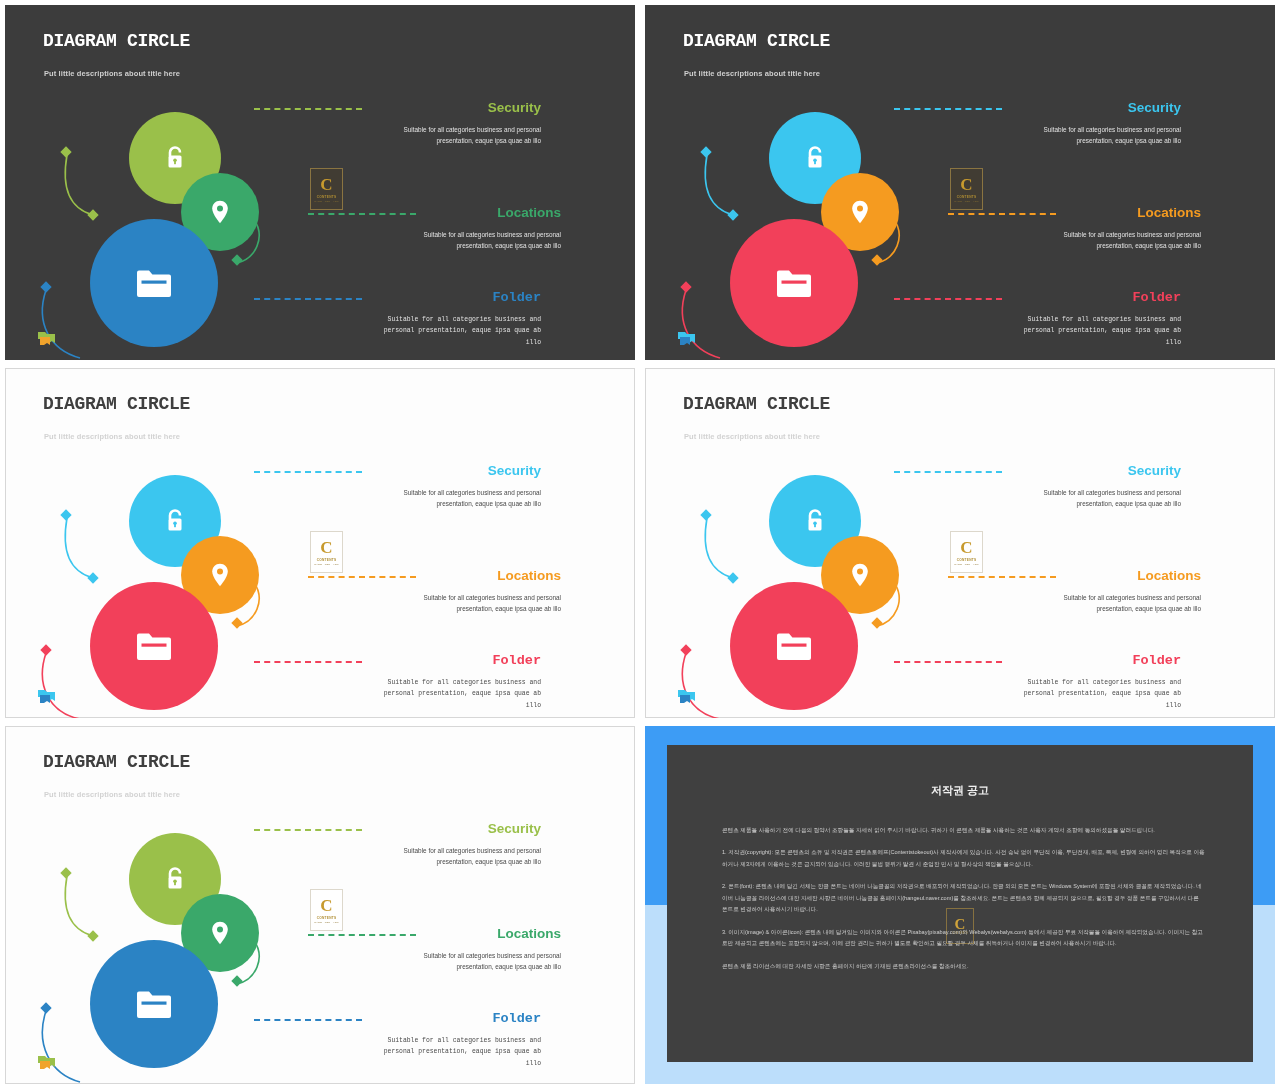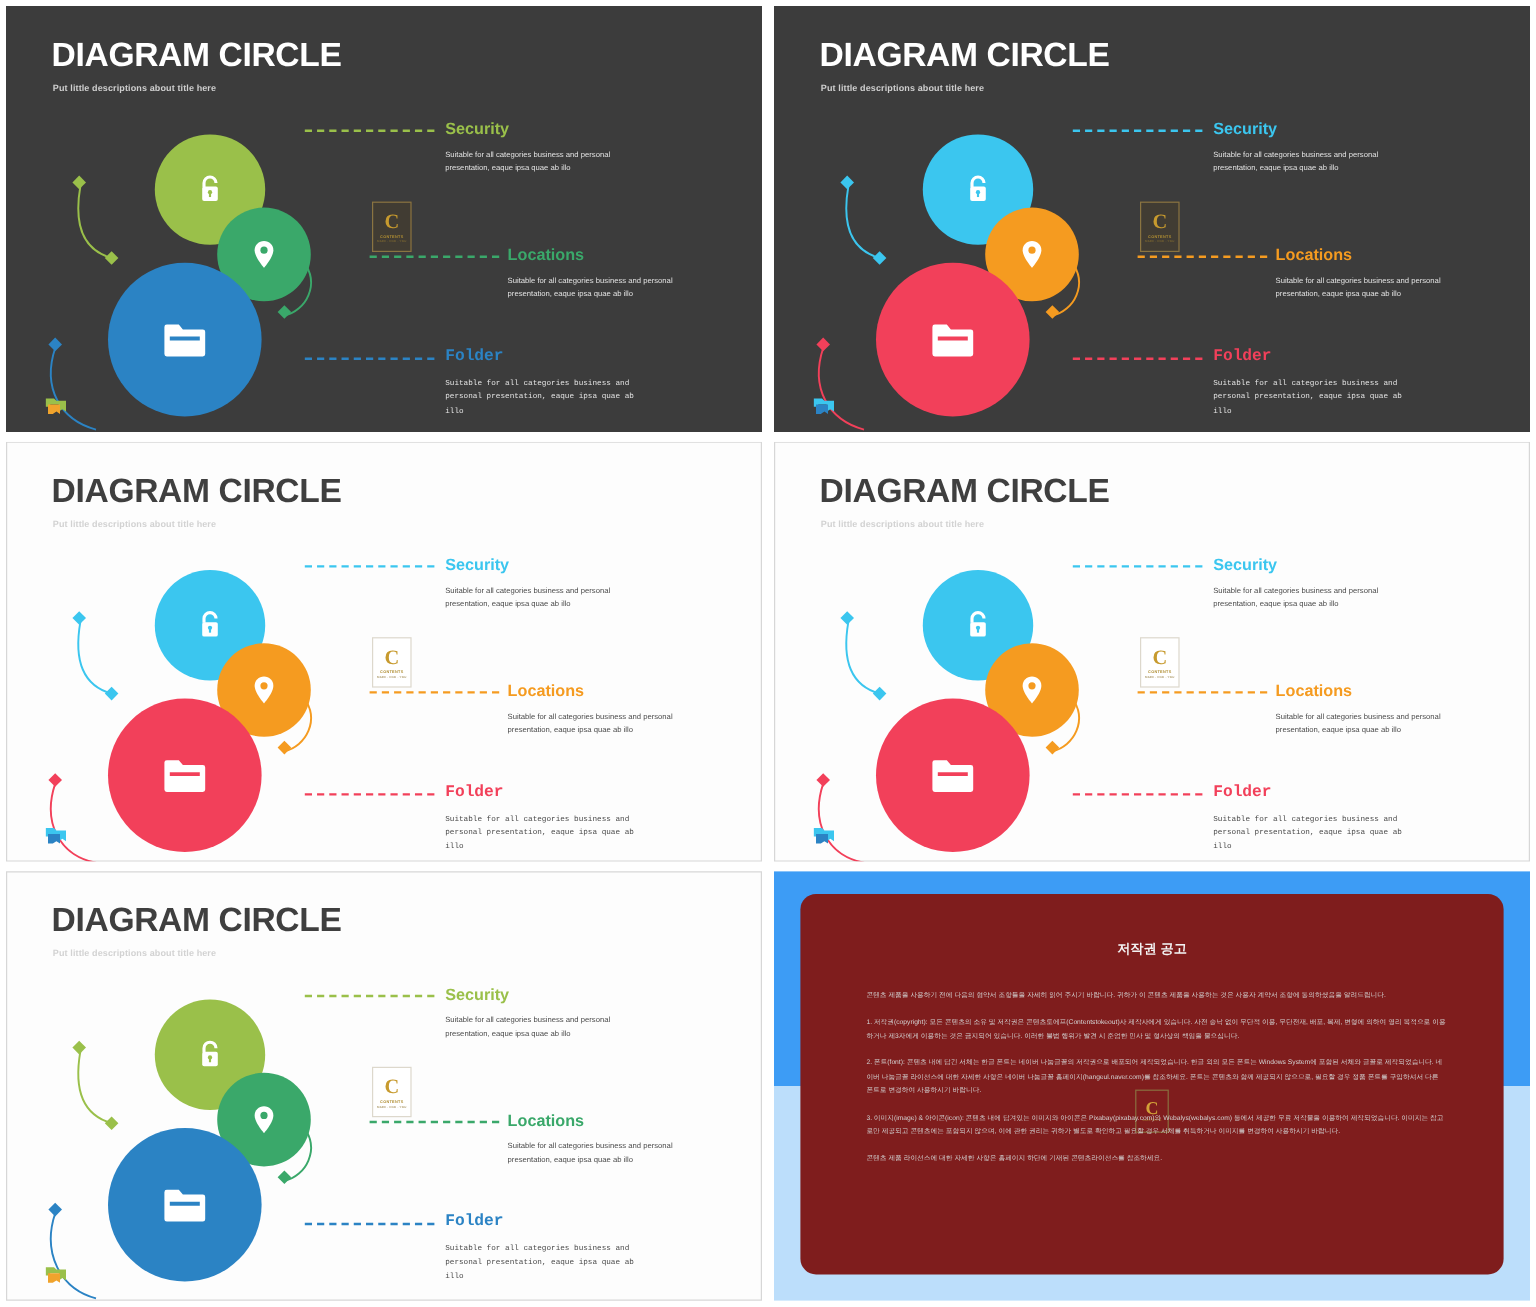--- a/index.html
+++ b/index.html
@@ -16,22 +16,22 @@
   .s1{left:5px;  top:5px;   width:630px; height:355px;}
   .s2{left:645px;top:5px;   width:630px; height:355px;}
   .s3{left:5px;  top:368px; width:630px; height:350px;}
   .s4{left:645px;top:368px; width:630px; height:350px;}
   .s5{left:5px;  top:726px; width:630px; height:358px;}
   .s6{left:645px;top:726px; width:630px; height:358px;}
 
   .slide.light{box-shadow:inset 0 0 0 1px #d7d7d7;}
 
   
-  .title{position:absolute;left:38px;top:27px;font-size:28px;font-weight:bold;
-         letter-spacing:-0.3px;line-height:1;}
+  .title{position:absolute;left:38px;top:27px;font-size:18px;font-weight:bold;
+         letter-spacing:-0.3px;line-height:1;font-family:Liberation Mono, monospace;}
   .subtitle{position:absolute;left:39px;top:64px;font-size:7.5px;font-weight:bold;
             letter-spacing:.1px;}
   .dark .title{color:#ffffff;}
   .dark .subtitle{color:#cfcfcf;}
   .light .title{color:#3f3f3f;}
   .light .subtitle{color:#d2d2d2;}
 
   
   .circ{position:absolute;border-radius:50%;display:flex;align-items:center;
         justify-content:center;}
@@ -45,21 +45,21 @@
   .arcs{position:absolute;left:0;top:0;width:100%;height:100%;
         pointer-events:none;}
 
   
   .dash{position:absolute;height:0;border-top:2px dashed #888;}
   .d1{left:249px;top:103px;width:108px;}
   .d2{left:303px;top:208px;width:108px;}
   .d3{left:249px;top:293px;width:108px;}
 
   
-  .block{position:absolute;}
+  .block{position:absolute;text-align:right;}
   .b1{left:366px;top:96px;width:170px;}
   .b2{left:418px;top:201px;width:138px;}
   .b3{left:366px;top:286px;width:170px;font-family:Liberation Mono, monospace;}
   .blk-h{font-size:13.5px;font-weight:bold;margin:0 0 9px 0;line-height:1;}
   .blk-p{font-size:6.4px;line-height:1.85;margin:0;}
   .dark .blk-p{color:#e2e2e2;}
   .light .blk-p{color:#4a4a4a;}
 
   
   .badge{position:absolute;left:305px;top:163px;width:31px;height:40px;
@@ -76,21 +76,21 @@
   
   .ribbon{position:absolute;left:33px;bottom:14px;width:18px;height:15px;}
 
   
   .cframe{position:absolute;left:0;top:0;width:100%;height:100%;}
   .cframe .fill-top{position:absolute;left:0;top:0;width:100%;height:50%;
                     background:#3d9cf5;}
   .cframe .fill-bot{position:absolute;left:0;top:50%;width:100%;height:50%;
                     background:#bcdefb;}
   .cinner{position:absolute;left:22px;top:19px;right:22px;bottom:22px;
-          background:#7f1d1d;border-radius:13px;}
+          background:#404040;}
   .ctitle{position:absolute;left:0;right:0;top:38px;text-align:center;
           font-size:11px;font-weight:bold;color:#f2f2f2;}
   .cbody{position:absolute;left:55px;right:48px;top:80px;}
   .cbody p{font-size:5.6px;line-height:2.05;color:#d3d3d3;margin:0 0 11px 0;}
   .cwatermark{position:absolute;left:50%;top:163px;transform:translateX(-50%);
               width:26px;height:34px;display:flex;flex-direction:column;
               align-items:center;justify-content:center;opacity:.95;
               border:1px solid #8a7441;}
   .cwatermark .bc{font-family:"Liberation Serif",serif;font-weight:bold;
                   font-size:15px;color:#d8a93a;line-height:1;}

